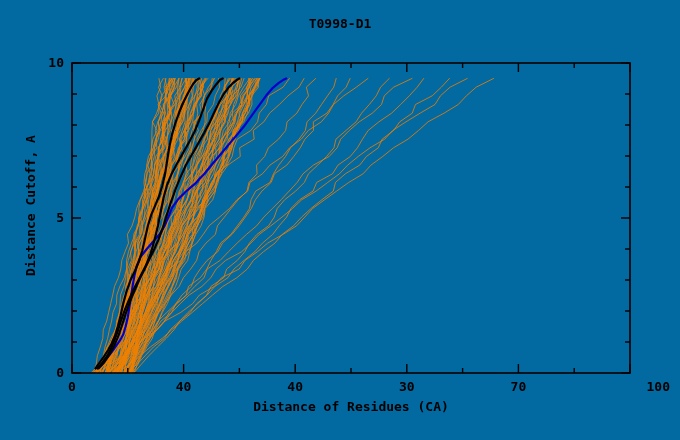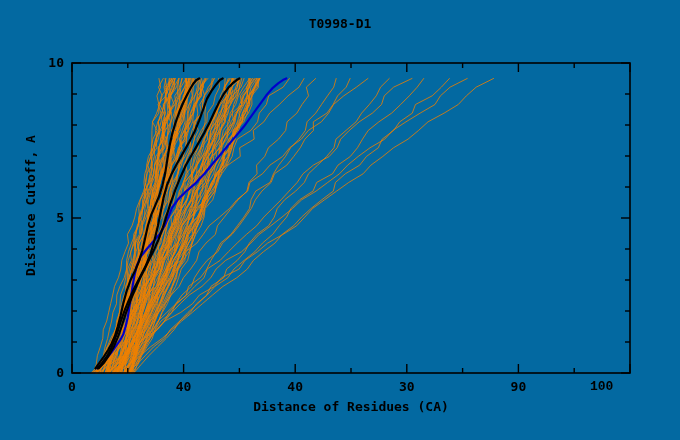--- a/index.html
+++ b/index.html
@@ -184,20 +184,20 @@
         <line x1="72" y1="63" x2="81" y2="63" stroke="#000000" stroke-width="1.4"></line>
         <line x1="630" y1="63" x2="621" y2="63" stroke="#000000" stroke-width="1.4"></line>
       </g>
   </svg>
 
   <div id="tick-layer">
       <div class="tick-label" style="left: 32px; top: 379px; width: 80px; text-align: center;">0</div>
       <div class="tick-label" style="left: 143.6px; top: 379px; width: 80px; text-align: center;">40</div>
       <div class="tick-label" style="left: 255.2px; top: 379px; width: 80px; text-align: center;">40</div>
       <div class="tick-label" style="left: 366.8px; top: 379px; width: 80px; text-align: center;">30</div>
-      <div class="tick-label" style="left: 478.4px; top: 379px; width: 80px; text-align: center;">90</div>
-      <div class="tick-label" style="left: 590px; top: 379px; width: 80px; text-align: left; font-family: Liberation Mono, monospace;">100</div>
+      <div class="tick-label" style="left: 478.4px; top: 379px; width: 80px; text-align: center;">70</div>
+      <div class="tick-label" style="left: 590px; top: 379px; width: 80px; text-align: right;">100</div>
       <div class="tick-label" style="left: 6px; top: 365px; width: 58px; text-align: right;">0</div>
       <div class="tick-label" style="left: 6px; top: 210px; width: 58px; text-align: right;">5</div>
       <div class="tick-label" style="left: 6px; top: 55px; width: 58px; text-align: right;">10</div>
     </div>
 
 </div>
 
 </body></html>

